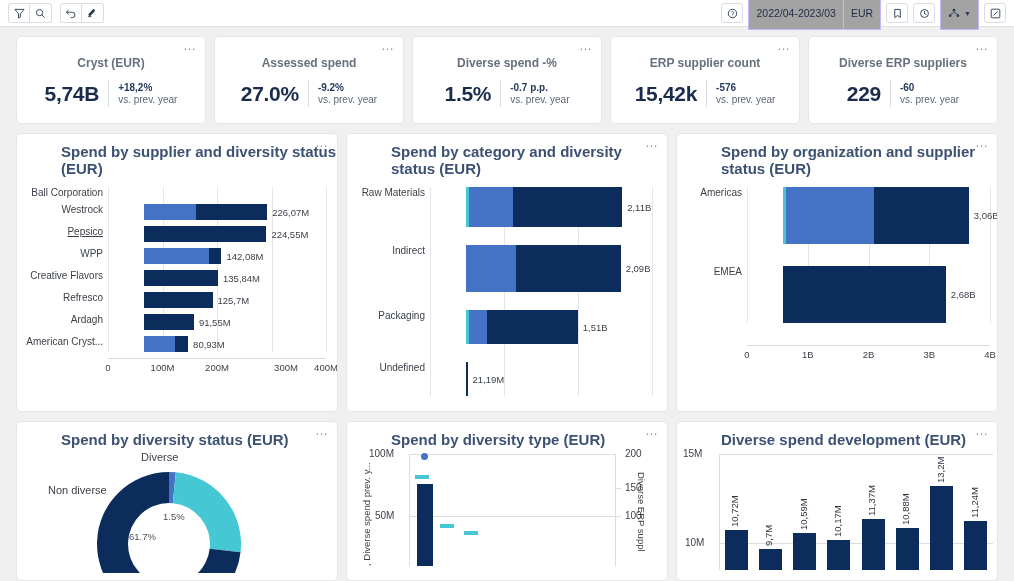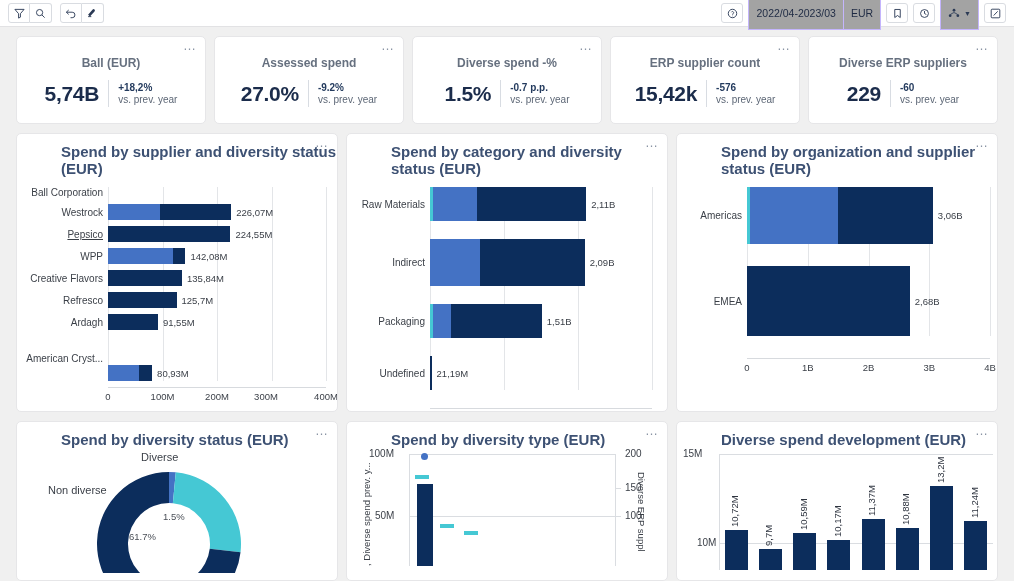--- a/index.html
+++ b/index.html
@@ -130,22 +130,23 @@
     font-size: 15px;
     font-weight: bold;
     color: #3d5173;
     padding: 9px 0 0 12px;
     margin-left: 32px;
   }
 
   
   .hbar-wrap { position: relative; padding: 10px 8px 0 8px; }
   .hbar-row {
-    display: flex; align-items: center;
+    display: flex; 
     margin-bottom: 2px;
+    gap: 36px;
   }
   .hbar-label {
     font-size: 10px; color: #3a3f47;
     text-align: right;
     padding-right: 5px;
     white-space: nowrap;
     overflow: hidden;
     flex: 0 0 auto;
   }
   .hbar-track { position: relative; flex: 1 1 auto; }
@@ -306,21 +307,21 @@
       </div>
     </div>
   </div>
 </div>
 
 <div class="board">
 
   <div class="kpi-row">
     <div class="card kpi-card">
       <div class="dots">…</div>
-      <div class="kpi-title">Ball (EUR)</div>
+      <div class="kpi-title">Cryst (EUR)</div>
       <div class="kpi-body">
         <div class="kpi-value">5,74B</div>
         <div class="kpi-sep"></div>
         <div class="kpi-delta">
           <div class="kpi-delta-val">+18,2%</div>
           <div class="kpi-delta-lbl">vs. prev. year</div>
         </div>
       </div>
     </div>
 
@@ -445,54 +446,54 @@
               <div class="hbar-label" style="width: 83px;">Ardagh</div>
               <div class="hbar-track" style="width: 218px;">
                 <div class="hbar-bars" style="height: 16px;">
                   <div class="seg navy" style="width: 49.8948px;"></div>
                   <div class="hbar-val">91,55M</div>
                 </div>
               </div>
             </div>
             <div class="hbar-row" style="margin-bottom: 6px;">
               <div class="hbar-label" style="width: 83px;">American Cryst...</div>
-              <div class="hbar-track" style="width: 218px; margin-top: 29px;">
+              <div class="hbar-track" style="width: 218px;">
                 <div class="hbar-bars" style="height: 16px;">
                   <div class="seg blue" style="width: 31.065px;"></div>
                   <div class="seg navy" style="width: 13.0419px;"></div>
                   <div class="hbar-val">80,93M</div>
                 </div>
               </div>
             </div>
           </div>
           <div class="axis-x" style="margin-left: 83px; width: 218px;">
             <span style="left: 0px;">0</span>
             <span style="left: 54.5px;">100M</span>
             <span style="left: 109px;">200M</span>
-            <span style="left: 158px;">300M</span>
+            <span style="left: 178px;">300M</span>
             <span style="left: 218px;">400M</span>
           </div>
         </div>
     </div>
 
     <div class="card chart-card r1">
       <div class="dots">…</div>
       <div class="chart-title">Spend by category and diversity status (EUR)</div>
       <div class="hbar-wrap" id="plot-category">
           <div style="position: relative;">
             <div style="position: absolute; left: 75px; top: 0px; bottom: 0px; width: 222px;">
               <div class="vgrid" style="left: 0px;"></div>
               <div class="vgrid" style="left: 74px;"></div>
               <div class="vgrid" style="left: 148px;"></div>
               <div class="vgrid" style="left: 222px;"></div>
             </div>
             <div class="hbar-row" style="margin-bottom: 18px;">
               <div class="hbar-label" style="width: 75px;">Raw Materials</div>
               <div class="hbar-track" style="width: 222px;">
-                <div class="hbar-bars" style="height: 34px;">
+                <div class="hbar-bars" style="height: 40px;">
                   <div class="seg teal" style="width: 2.96px;"></div>
                   <div class="seg blue" style="width: 43.66px;"></div>
                   <div class="seg navy" style="width: 109.52px;"></div>
                   <div class="hbar-val">2,11B</div>
                 </div>
               </div>
             </div>
             <div class="hbar-row" style="margin-bottom: 18px;">
               <div class="hbar-label" style="width: 75px;">Indirect</div>
               <div class="hbar-track" style="width: 222px;">
@@ -552,21 +553,21 @@
                   <div class="seg teal" style="width: 3.34125px;"></div>
                   <div class="seg blue" style="width: 88.0875px;"></div>
                   <div class="seg navy" style="width: 94.4663px;"></div>
                   <div class="hbar-val">3,06B</div>
                 </div>
               </div>
             </div>
             <div class="hbar-row" style="margin-bottom: 22px;">
               <div class="hbar-label" style="width: 62px;">EMEA</div>
               <div class="hbar-track" style="width: 243px;">
-                <div class="hbar-bars" style="height: 70px;">
+                <div class="hbar-bars" style="height: 57px;">
                   <div class="seg navy" style="width: 162.81px;"></div>
                   <div class="hbar-val">2,68B</div>
                 </div>
               </div>
             </div>
           </div>
           <div class="axis-x" style="margin-left: 62px; width: 243px;">
             <span style="left: 0px;">0</span>
             <span style="left: 60.75px;">1B</span>
             <span style="left: 121.5px;">2B</span>
@@ -615,21 +616,21 @@
     </div>
 
     <div class="card chart-card r2">
       <div class="dots">…</div>
       <div class="chart-title">Diverse spend development (EUR)</div>
       <div class="vbar-wrap" id="plot-development">
           <div class="hline" style="left: 42px; top: 6px; width: 274px;"></div>
           <div class="hline" style="left: 42px; top: 95.2308px; width: 274px;"></div>
           <div class="vline" style="left: 42px; top: 6px; height: 116px;"></div>
           <div class="tick" style="left: 6px; top: 0px;">15M</div>
-          <div class="tick" style="left: 20px; top: 89.2308px;">10M</div>
+          <div class="tick" style="left: 8px; top: 89.2308px;">10M</div>
           <div class="vbar" style="left: 47.625px; width: 23px; height: 39.6185px;"></div>
           <div class="vbar-lbl" style="left: 63.125px; bottom: 42.6185px;">10,72M</div>
           <div class="vbar" style="left: 81.875px; width: 23px; height: 21.4154px;"></div>
           <div class="vbar-lbl" style="left: 97.375px; bottom: 24.4154px;">9,7M</div>
           <div class="vbar" style="left: 116.125px; width: 23px; height: 37.2985px;"></div>
           <div class="vbar-lbl" style="left: 131.625px; bottom: 40.2985px;">10,59M</div>
           <div class="vbar" style="left: 150.375px; width: 23px; height: 29.8031px;"></div>
           <div class="vbar-lbl" style="left: 165.875px; bottom: 32.8031px;">10,17M</div>
           <div class="vbar" style="left: 184.625px; width: 23px; height: 51.2185px;"></div>
           <div class="vbar-lbl" style="left: 200.125px; bottom: 54.2185px;">11,37M</div>

